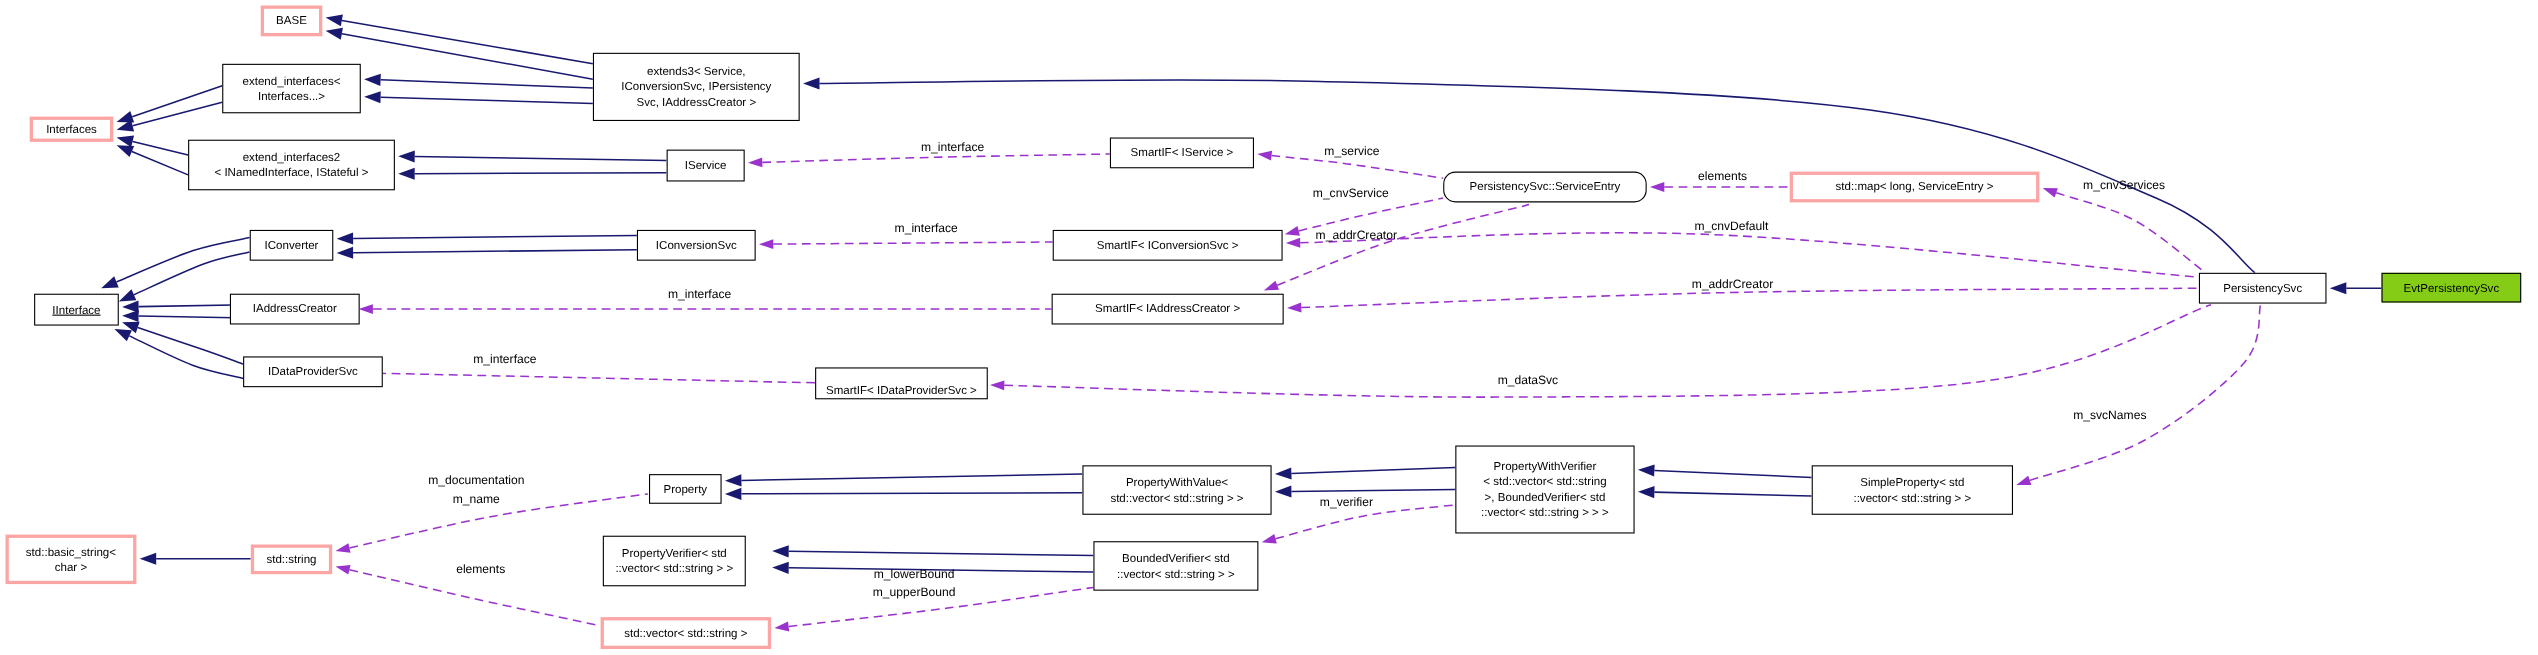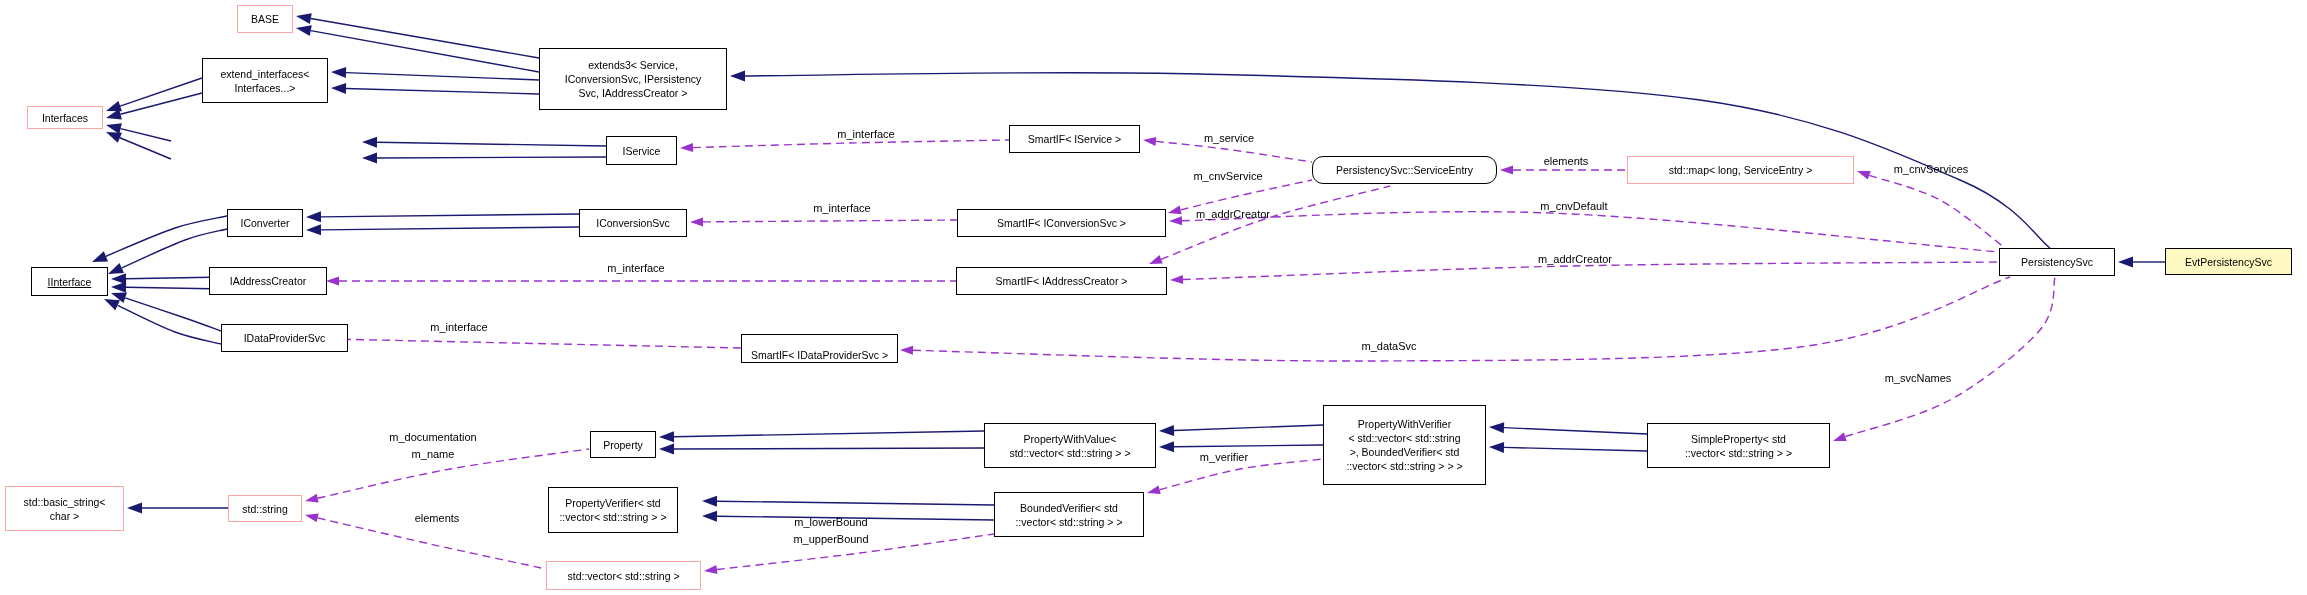--- a/index.html
+++ b/index.html
@@ -3,22 +3,22 @@
 <meta charset="utf-8">
 <style>
   html,body{margin:0;padding:0;background:#ffffff;}
   #canvas{position:relative;background:#ffffff;overflow:hidden;
           font-family:"Liberation Sans",sans-serif;}
   #edges-svg{position:absolute;left:0;top:0;}
   .node{position:absolute;display:flex;flex-direction:column;justify-content:center;
         align-items:center;background:#ffffff;border:1.5px solid #000000;
         box-sizing:border-box;text-align:center;color:#000000;
         font-size:10.5px;line-height:14px;white-space:nowrap;}
-  .node.external{border:1px solid #fca5a5;}
-  .node.current{background:#fef9c3;border:1.5px solid #000000;}
+  .node.external{border:3px solid #fca5a5;}
+  .node.current{background:#84cc16;border:1.5px solid #000000;}
   .elabel{position:absolute;font-size:11px;line-height:17px;color:#000000;
           white-space:nowrap;transform:translateX(-50%);text-align:center;}
 </style>
 </head>
 <body>
 
 <div id="canvas" style="width: 2307px; height: 595px;">
   <svg id="edges-svg" xmlns="http://www.w3.org/2000/svg" width="2307" height="595" viewBox="0 0 2307 595">
       <polygon points="296,16 311.71757546447844,13.135070416497932 309.8441183270716,23.974358140066265" fill="#191970"></polygon>
       <path d="M310.780846895775,18.5547142782821 L539,58" fill="none" stroke="#191970" stroke-width="1.4"></path>
@@ -169,20 +169,24 @@
     <div class="node external" style="left: 237px; top: 5px; width: 56px; height: 28px;">
       <div>BASE</div>
     </div>
     <div class="node" style="left: 202px; top: 58px; width: 126px; height: 45px;">
       <div>extend_interfaces&lt;</div>
       <div>Interfaces...&gt;</div>
     </div>
     <div class="node external" style="left: 27px; top: 106px; width: 76px; height: 23px;">
       <div>Interfaces</div>
     </div>
+    <div class="node" style="left: 171px; top: 127px; width: 188px; height: 46px;">
+      <div>extend_interfaces2</div>
+      <div>&lt; INamedInterface, IStateful &gt;</div>
+    </div>
     <div class="node" style="left: 539px; top: 48px; width: 188px; height: 62px;">
       <div>extends3&lt; Service,</div>
       <div>IConversionSvc, IPersistency</div>
       <div>Svc, IAddressCreator &gt;</div>
     </div>
     <div class="node" style="left: 606px; top: 136px; width: 71px; height: 29px;">
       <div>IService</div>
     </div>
     <div class="node" style="left: 1009px; top: 125px; width: 131px; height: 28px;">
       <div>SmartIF&lt; IService &gt;</div>

